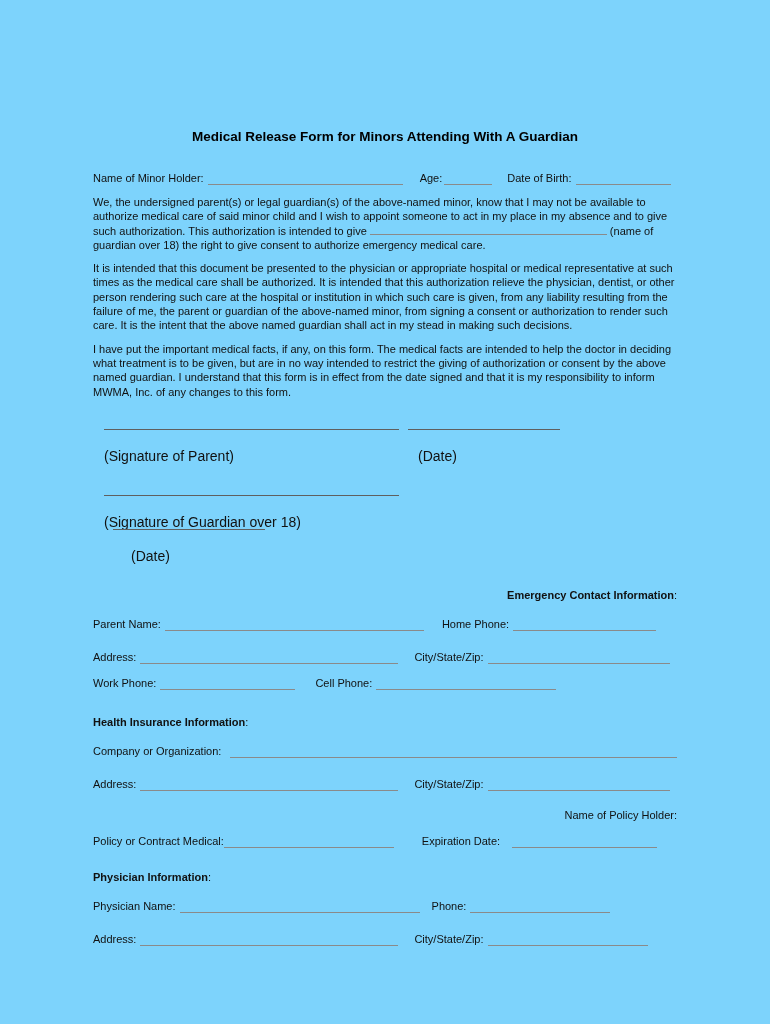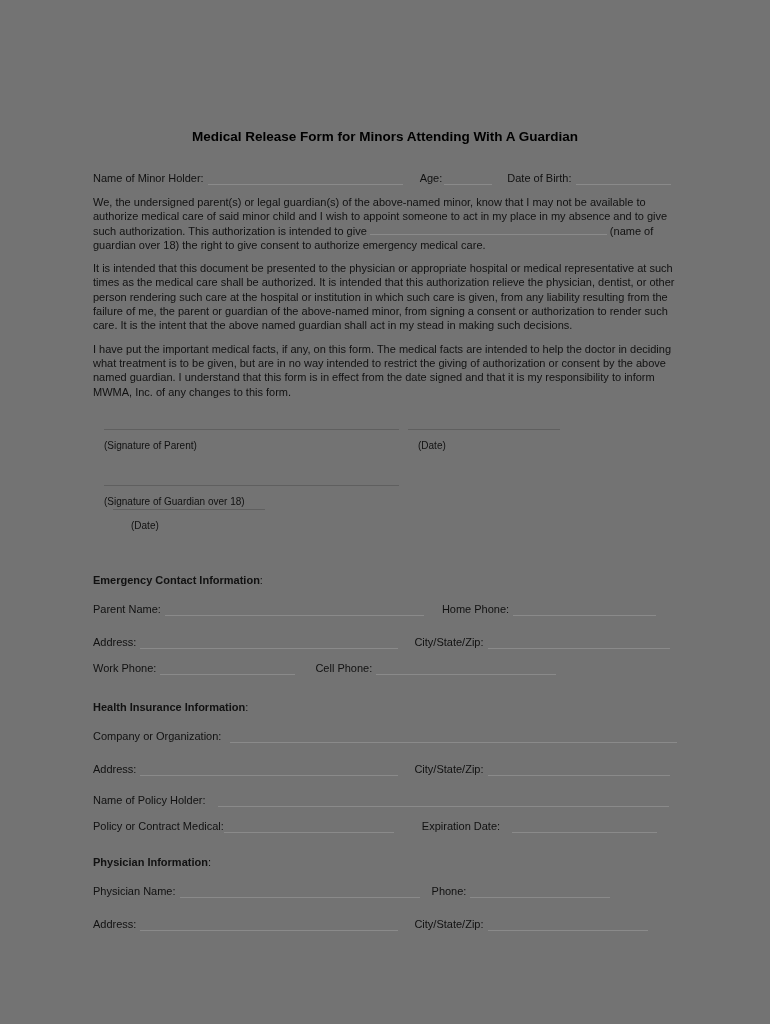--- a/index.html
+++ b/index.html
@@ -1,19 +1,19 @@
 <!DOCTYPE html>
 <html style="--color-text: #111111; --color-field-line: #8a8a8a; --color-signature-line: #5f5f5f;"><head>
 <meta charset="utf-8">
 <style>
   html,body{margin:0;padding:0;background:#ffffff;}
   .page{
     position:relative;
     width:770px;height:1024px;
-    background:#737373;
+    background:#7dd3fc;
     font-family:"Liberation Sans", sans-serif;
     font-size:11px;
     color:var(--color-text,#111111);
     overflow:hidden;
   }
   .content{position:absolute;left:93px;top:0;width:584px;}
   .title{
     margin:129px 0 0 0;
     font-size:13.5px;font-weight:bold;text-align:center;
     line-height:16px;color:#000;
@@ -30,33 +30,33 @@
   .inline-blank{
     display:inline-block;width:237px;height:9px;
     border-bottom:1px solid var(--color-field-line,#8a8a8a);
   }
   .sig-block{margin-top:30px;margin-left:11px;}
   .sig-row{display:flex;}
   .sig-row.second{margin-top:32px;flex-direction:column;}
   .sig-unit{width:295px;}
   .sig-unit.date{width:152px;margin-left:9px;}
   .sig-line{height:0;border-bottom:1px solid var(--color-signature-line,#5f5f5f);}
-  .sig-label{margin-top:9px;line-height:14px;font-size:10px;}
+  .sig-label{margin-top:19px;line-height:14px;font-size:14px;}
   .sig-label.ind1{margin-left:10px;}
   .sig-label.ind2{margin-left:18px;}
   .heading{line-height:14px;height:14px;}
   .heading .bold{font-weight:bold;}
   
   .minor-row{margin-top:26px;}
-  .mt-emg-head{margin-top:40px;}
+  .mt-emg-head{margin-top:25px;text-align:right;}
   .mt-15{margin-top:15px;}
   .mt-19{margin-top:19px;}
   .mt-12{margin-top:12px;}
   .mt-16{margin-top:15px;}
-  .mt-17{margin-top:17px;}
+  .mt-17{margin-top:17px;flex-direction:column;}
   .mt-22{margin-top:22px;}
   .mt-25{margin-top:25px;}
   
   .ml2{margin-left:2px;}.ml9{margin-left:9px;}.ml12{margin-left:12px;}
   .ml15{margin-left:15px;}.ml16{margin-left:16px;}.ml17{margin-left:17px;}
   .ml18{margin-left:18px;}.ml20{margin-left:20px;}.ml28{margin-left:28px;}
   .ml0{margin-left:0;}
   
   .w48{width:48px;}.w95{width:95px;}.w135{width:135px;}.w140{width:140px;}.w143{width:143px;}.w145{width:145px;}.w160{width:160px;}
   .w170{width:170px;}.w180{width:180px;}.w182{width:182px;}.w195{width:195px;}.w240{width:240px;}.w258{width:258px;}.w259{width:259px;}

